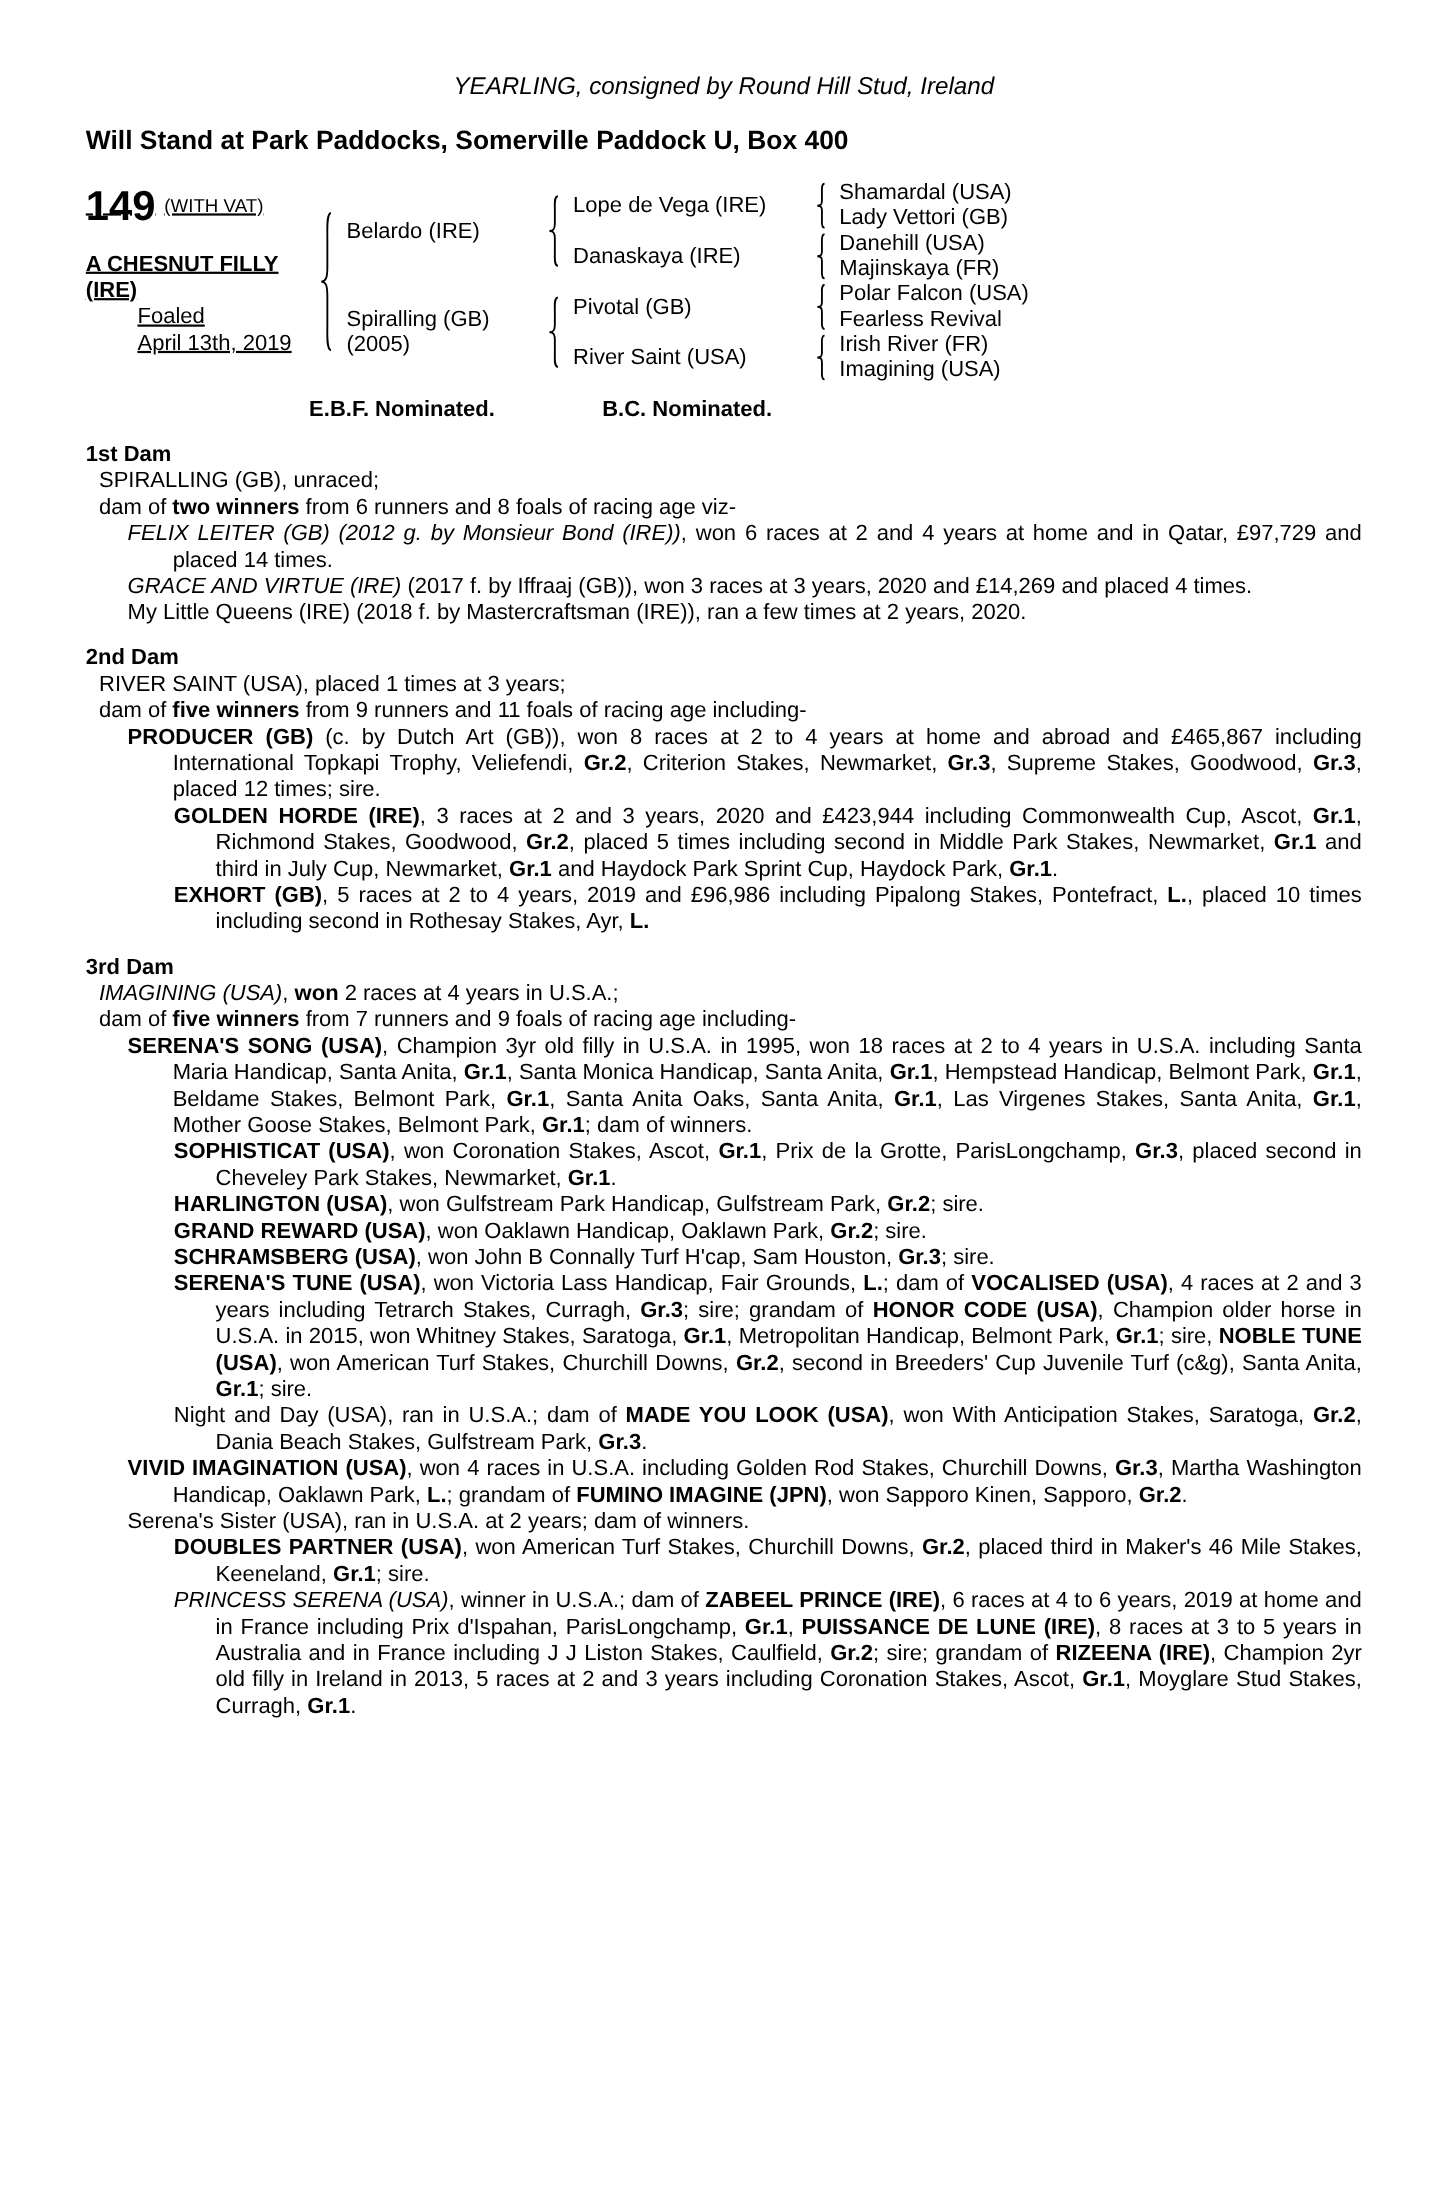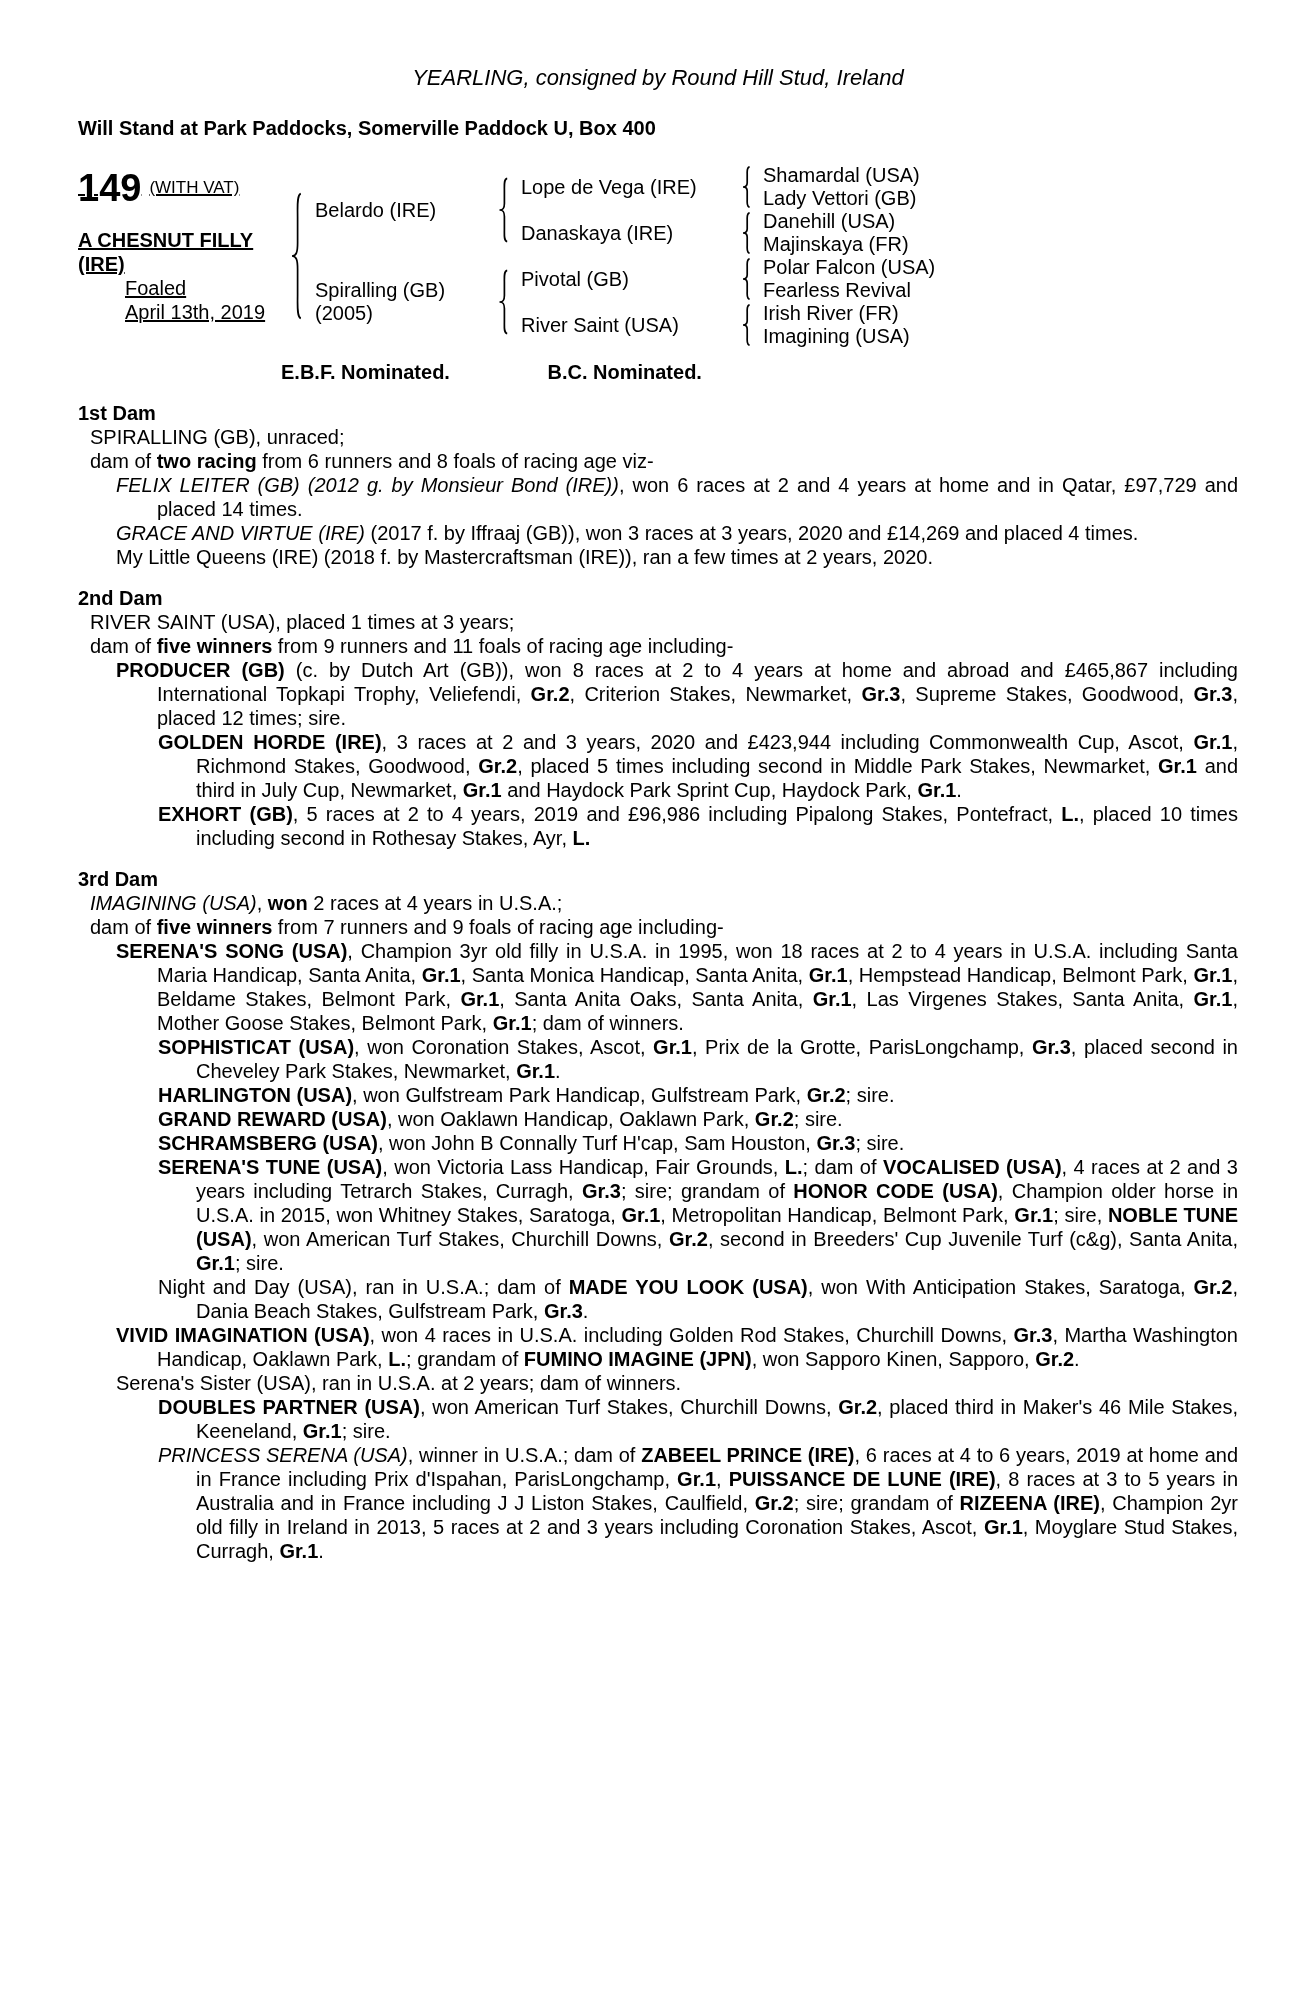--- a/index.html
+++ b/index.html
@@ -5,21 +5,21 @@
   * { box-sizing: border-box; }
   html, body { margin: 0; padding: 0; background: #ffffff; }
   body {
     width: 1314px; height: 2000px; overflow: hidden;
     font-family: "Liberation Sans", "DejaVu Sans", sans-serif;
     color: #000; font-size: 20px; line-height: 24px;
   }
   .page { padding: 66px 76px 0 78px; }
 
   .title { text-align: center; font-style: italic; font-size: 22px; margin-bottom: 26px; }
-  .stand-line { font-weight: bold; font-size: 20px; margin-bottom: 24px; }
+  .stand-line { font-weight: bold; font-size: 24px; margin-bottom: 24px; }
 
   
   .pedigree {
     display: grid;
     grid-template-columns: 205px 26px 182px 24px 220px 22px 1fr;
     grid-template-rows: repeat(8, 23px);
   }
   .cell { display: flex; align-items: center; }
   .brace-cell { justify-content: center; }
   .parent, .gp, .gg { padding-left: 6px; line-height: 23px; }
@@ -155,21 +155,21 @@
   </div>
 
   <div class="nominated-row">
     <span>E.B.F. Nominated.</span>
     <span class="bc">B.C. Nominated.</span>
   </div>
 
   <div id="dam-sections">
       <div class="dam-heading">1st Dam</div>
       <p class="para ind0"><span>SPIRALLING (GB), unraced;</span></p>
-      <p class="para ind0"><span>dam of </span><span class="b">two racing</span><span> from 6 runners and 8 foals of racing age viz-</span></p>
+      <p class="para ind0"><span>dam of </span><span class="b">two winners</span><span> from 6 runners and 8 foals of racing age viz-</span></p>
       <p class="para ind1"><span class="i">FELIX LEITER (GB) (2012 g. by Monsieur Bond (IRE))</span><span>, won 6 races at 2 and 4 years at home and in Qatar, £97,729 and placed 14 times.</span></p>
       <p class="para ind1"><span class="i">GRACE AND VIRTUE (IRE)</span><span> (2017 f. by Iffraaj (GB)), won 3 races at 3 years, 2020 and £14,269 and placed 4 times.</span></p>
       <p class="para ind1"><span>My Little Queens (IRE) (2018 f. by Mastercraftsman (IRE)), ran a few times at 2 years, 2020.</span></p>
       <div class="dam-heading">2nd Dam</div>
       <p class="para ind0"><span>RIVER SAINT (USA), placed 1 times at 3 years;</span></p>
       <p class="para ind0"><span>dam of </span><span class="b">five winners</span><span> from 9 runners and 11 foals of racing age including-</span></p>
       <p class="para ind1"><span class="b">PRODUCER (GB)</span><span> (c. by Dutch Art (GB)), won 8 races at 2 to 4 years at home and abroad and £465,867 including International Topkapi Trophy, Veliefendi, </span><span class="b">Gr.2</span><span>, Criterion Stakes, Newmarket, </span><span class="b">Gr.3</span><span>, Supreme Stakes, Goodwood, </span><span class="b">Gr.3</span><span>, placed 12 times; sire.</span></p>
       <p class="para ind2"><span class="b">GOLDEN HORDE (IRE)</span><span>, 3 races at 2 and 3 years, 2020 and £423,944 including Commonwealth Cup, Ascot, </span><span class="b">Gr.1</span><span>, Richmond Stakes, Goodwood, </span><span class="b">Gr.2</span><span>, placed 5 times including second in Middle Park Stakes, Newmarket, </span><span class="b">Gr.1</span><span> and third in July Cup, Newmarket, </span><span class="b">Gr.1</span><span> and Haydock Park Sprint Cup, Haydock Park, </span><span class="b">Gr.1</span><span>.</span></p>
       <p class="para ind2"><span class="b">EXHORT (GB)</span><span>, 5 races at 2 to 4 years, 2019 and £96,986 including Pipalong Stakes, Pontefract, </span><span class="b">L.</span><span>, placed 10 times including second in Rothesay Stakes, Ayr, </span><span class="b">L.</span></p>
       <div class="dam-heading">3rd Dam</div>

